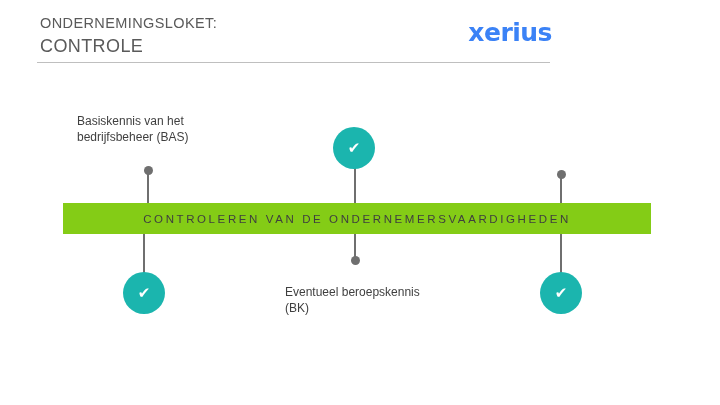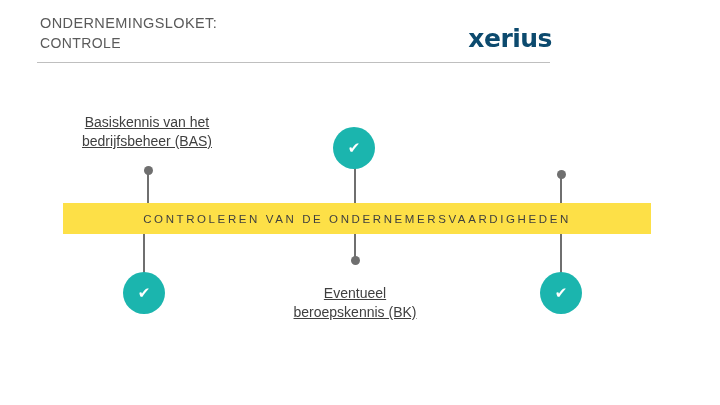--- a/index.html
+++ b/index.html
@@ -26,54 +26,53 @@
     top: 14px;
     line-height: 1.25;
   }
   .title-line1 {
     font-size: 14.5px;
     color: #5a5a5a;
     letter-spacing: 0.4px;
     font-weight: normal;
   }
   .title-line2 {
-    font-size: 14px;
+    font-size: 18px;
     color: #5a5a5a;
     letter-spacing: 0.4px;
     font-weight: normal;
     margin-top: 3px;
   }
   .logo {
     position: absolute;
     right: 20px;
     top: 18px;
     font-size: 25px;
-    color: #0c4a6e;
+    color: #3b82f6;
     font-weight: bold;
     letter-spacing: -0.5px;
     font-family: "DejaVu Sans", sans-serif;
-    margin-top: 6px;
   }
   .header-rule {
     position: absolute;
     left: 37px;
     right: 22px;
     top: 62px;
     height: 1px;
     background: #bfbfbf;
   }
 
   
   .band {
     position: absolute;
     left: 63px;
     top: 203px;
     width: 588px;
     height: 31px;
-    background: #fde047;
+    background: #84cc16;
     display: flex;
     align-items: center;
     justify-content: center;
   }
   .band-label {
     font-size: 11.5px;
     color: #3f3f3f;
     letter-spacing: 2.6px;
     white-space: nowrap;
   }
@@ -108,25 +107,24 @@
     font-size: 15px;
     line-height: 1;
   }
   .circle .tick {
     transform: translateY(-1px);
   }
 
   
   .lbl {
     position: absolute;
-    text-align: center;
-    font-size: 14px;
+    text-align: left;
+    font-size: 12px;
     color: #3f3f3f;
     line-height: 1.35;
-    text-decoration: underline;
   }
 </style>
 </head>
 <body>
 
 <div class="slide">
 
   <div class="title-block">
     <div class="title-line1">ONDERNEMINGSLOKET:</div>
     <div class="title-line2">CONTROLE</div>

